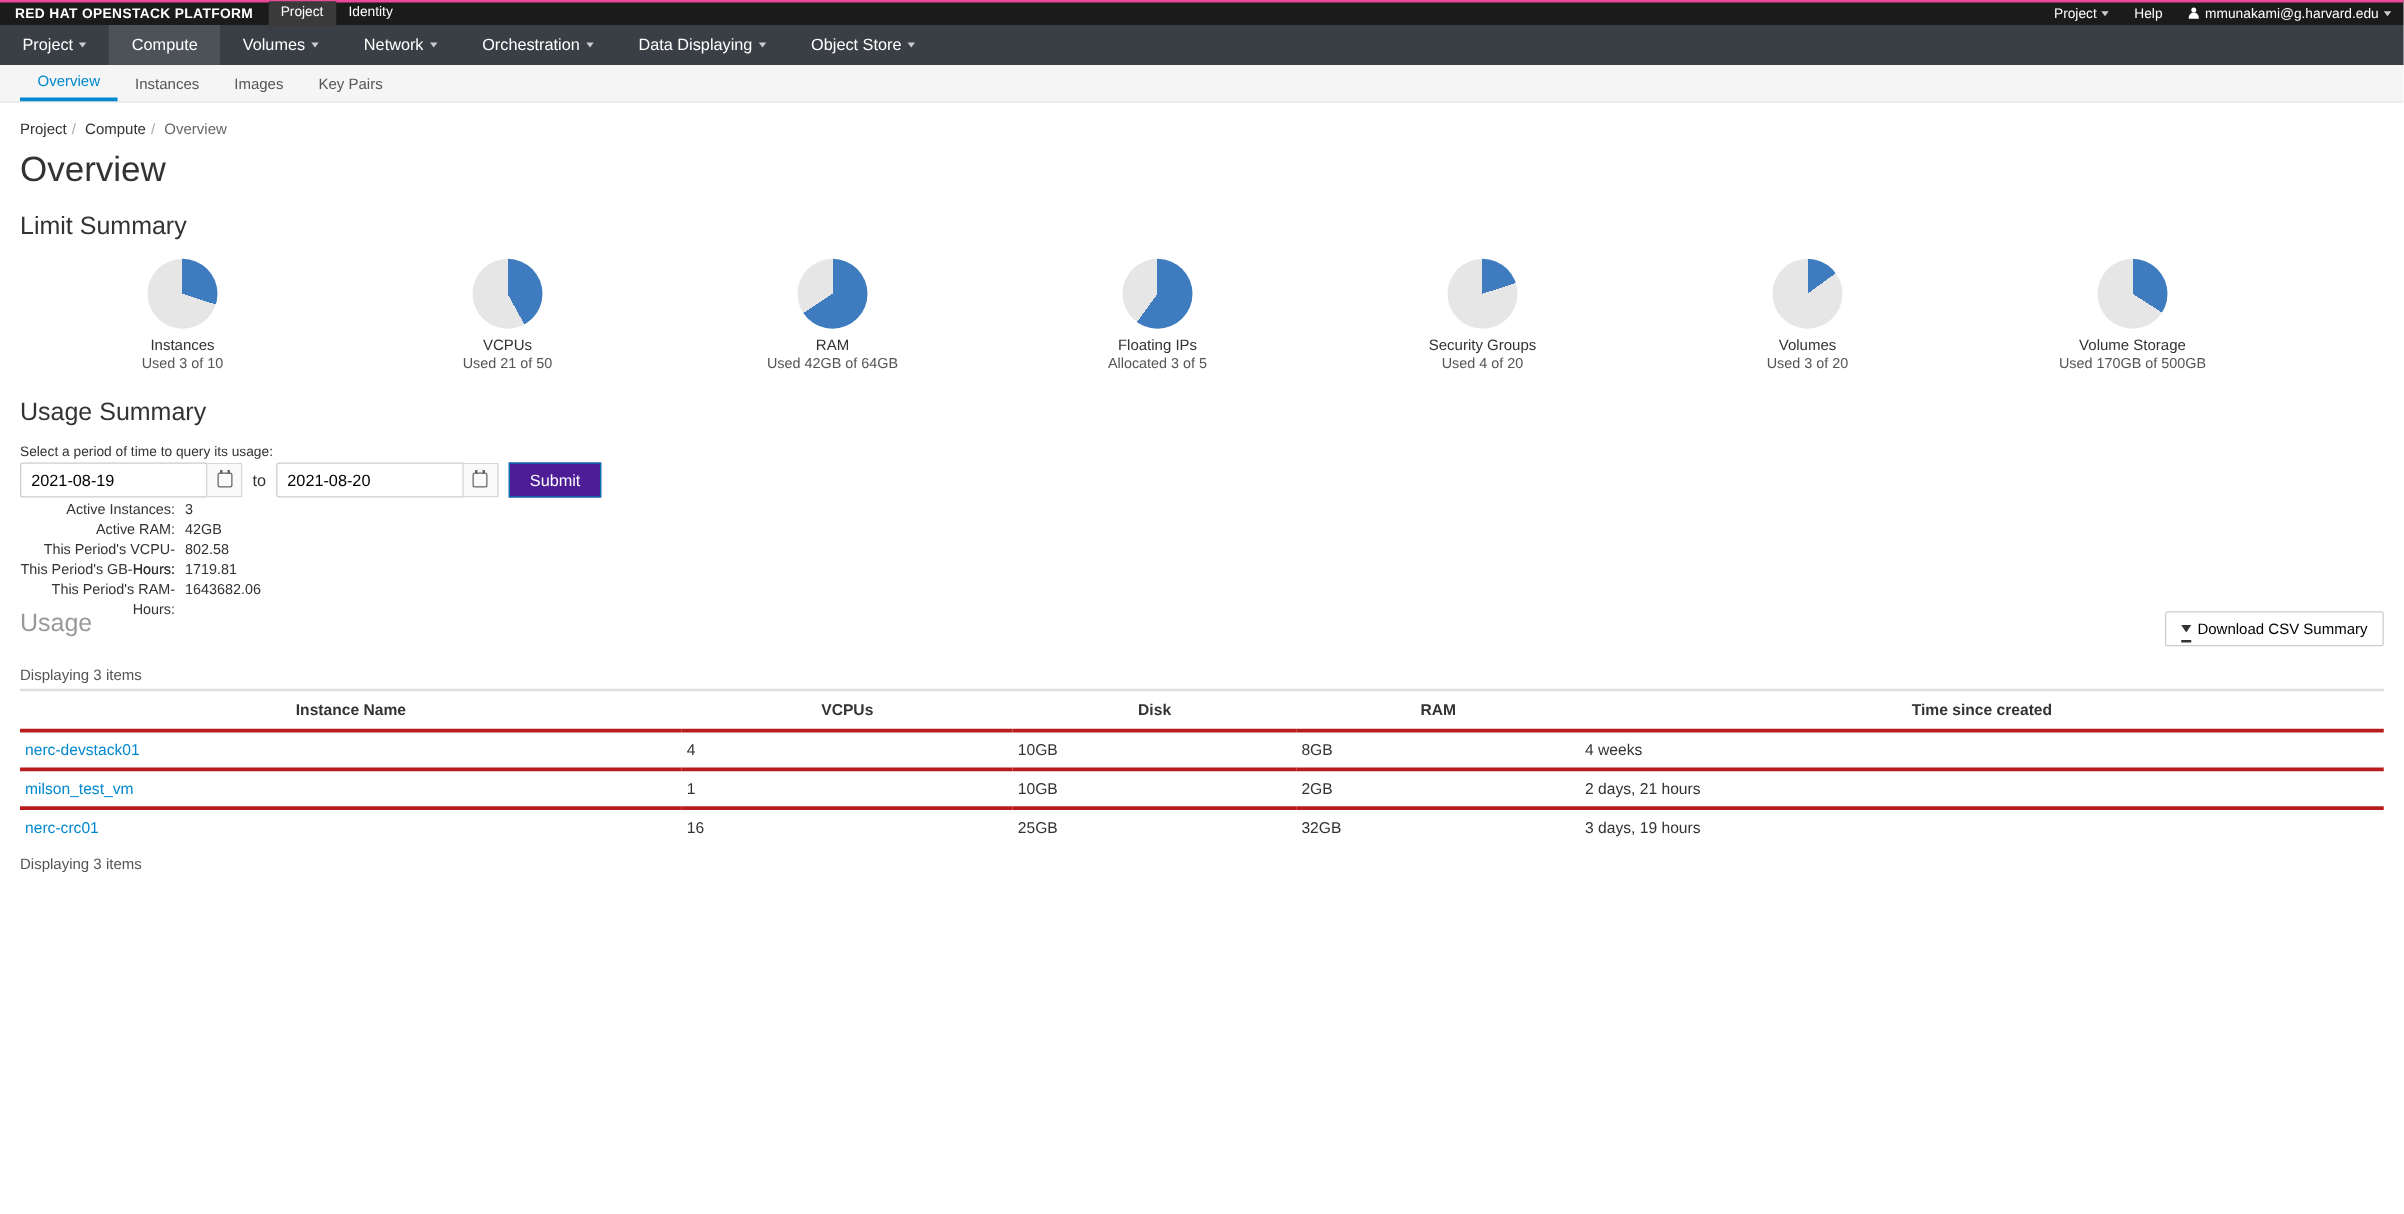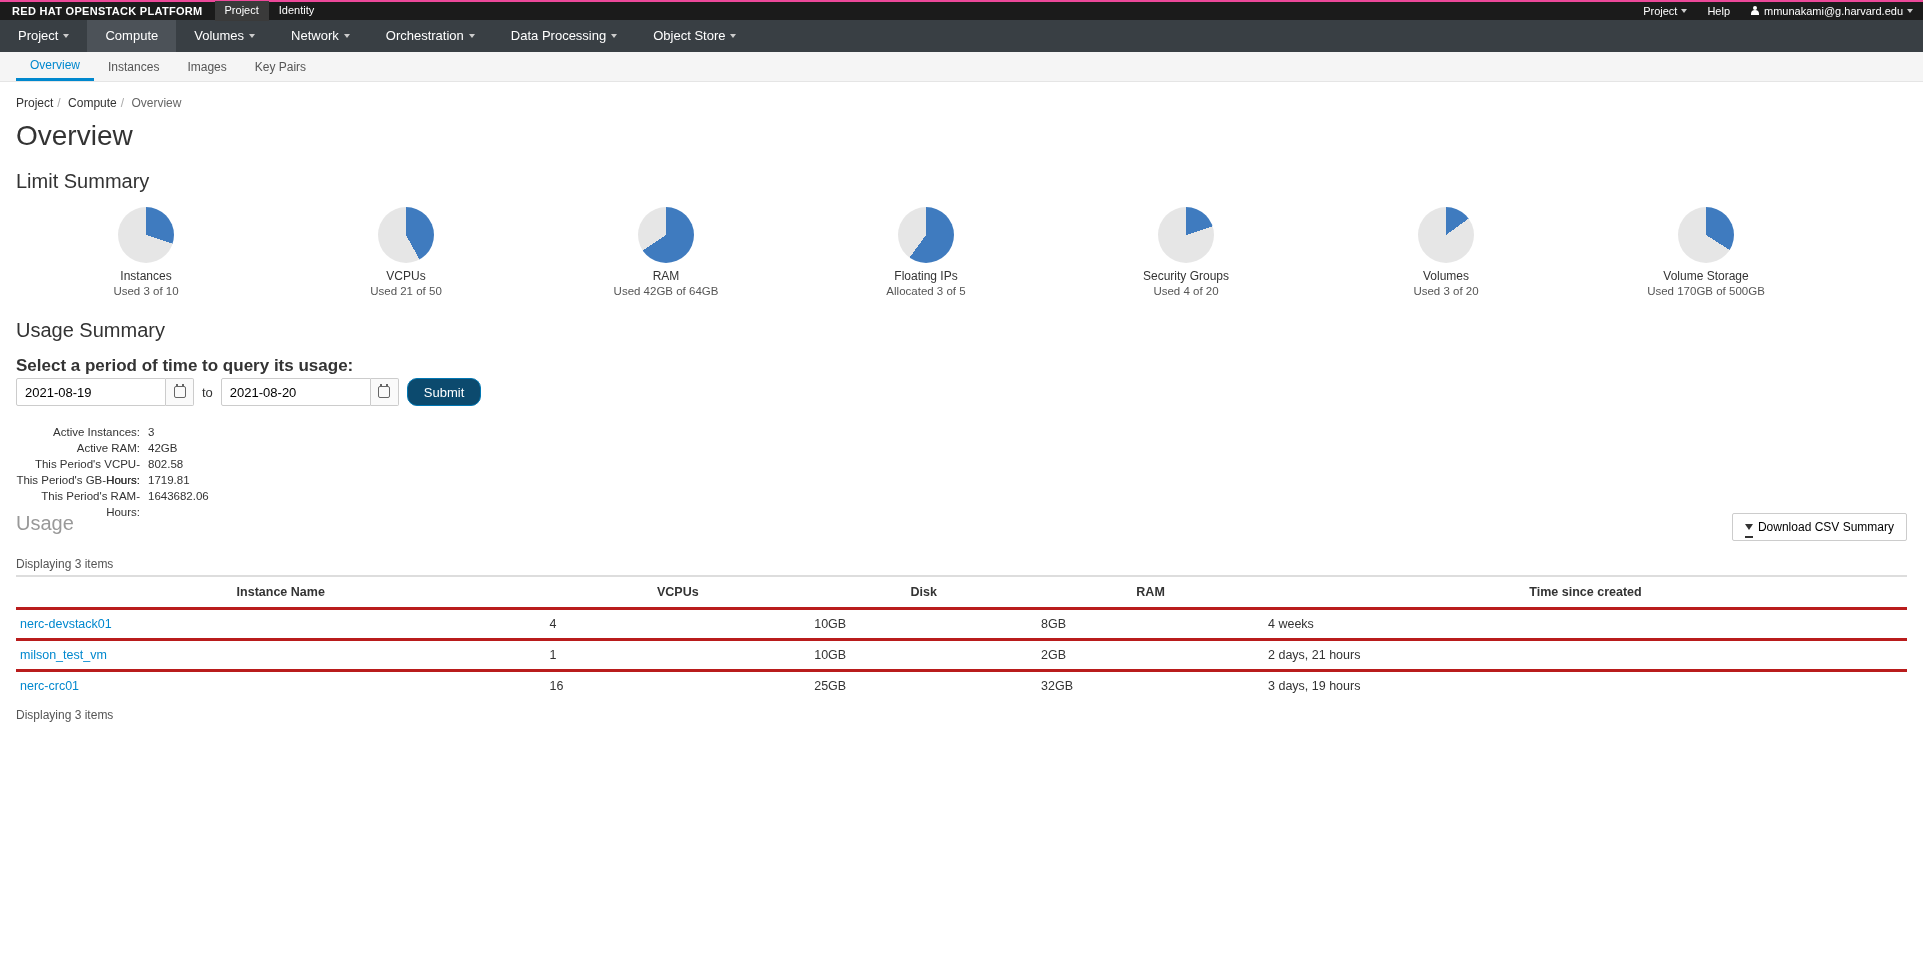--- a/index.html
+++ b/index.html
@@ -22,27 +22,27 @@
 .breadcrumb{font-size:12px;color:#666;padding:4px 0 10px}
 .breadcrumb a{color:#333;text-decoration:none}
 .breadcrumb .sep{padding:0 4px;color:#aaa}
 h1{font-size:28px;font-weight:500;margin-bottom:18px}
 h2{font-size:20px;font-weight:500;margin:8px 0 14px;color:#333}
 .limits{display:flex;flex-wrap:wrap}
 .limit{width:260px;text-align:center;margin-bottom:14px}
 .pie{width:56px;height:56px;border-radius:50%;margin:0 auto 6px;background:#eee}
 .limit-title{font-size:12px;color:#333;margin-bottom:2px}
 .limit-sub{font-size:11.5px;color:#555}
-h3{font-size:17px;font-weight:700;margin:10px 0 2px}
+h3{font-size:11px;font-weight:400;margin:10px 0 2px}
 .hint{font-size:11px;color:#aaa;margin-bottom:8px}
-.daterow{display:flex;align-items:center;gap:8px;margin-bottom:18px}
+.daterow{display:flex;align-items:center;gap:8px;margin-bottom:2px}
 .date-group{display:flex}
 .date-input{border:1px solid #ccc;height:28px;padding:0 8px;width:150px;font-size:13px;border-radius:2px 0 0 2px}
 .date-btn{width:28px;height:28px;border:1px solid #ccc;border-left:none;background:#fafafa;border-radius:0 2px 2px 0;display:flex;align-items:center;justify-content:center;cursor:pointer}
-.btn-primary{background:#0c4a6e;border:1px solid #0077b3;color:#fff;height:28px;padding:0 16px;border-radius:10px;cursor:pointer;font-size:13px}
+.btn-primary{background:#4c1d95;border:1px solid #0077b3;color:#fff;height:28px;padding:0 16px;border-radius:0;cursor:pointer;font-size:13px}
 .stats{font-size:11.5px;color:#333}
 .stats .row{display:flex;height:16px;line-height:16px}
 .stats .lbl{width:130px;text-align:right;padding-right:6px}
 .stats .val{padding-left:2px}
 .usage-head{display:flex;align-items:center;}
 .usage-head h2{color:#999;font-weight:400;flex:1}
 .btn-default{background:#fff;border:1px solid #ccc;height:28px;padding:0 12px;border-radius:2px;cursor:pointer;font-size:12px;display:flex;align-items:center;gap:5px}
 .count{font-size:12px;color:#555;margin:8px 0 4px}
 table{width:100%;border-collapse:collapse}
 th{text-align:center;font-weight:600;font-size:12.5px;padding:8px 4px;border-top:2px solid #ddd;border-bottom:1px solid #ddd}
@@ -91,21 +91,21 @@
     </div>
   <div class="navitem">
       <span>Network</span>
       <span class="chev"></span>
     </div>
   <div class="navitem">
       <span>Orchestration</span>
       <span class="chev"></span>
     </div>
   <div class="navitem">
-      <span>Data Processing</span>
+      <span>Data Displaying</span>
       <span class="chev"></span>
     </div>
   <div class="navitem">
       <span>Object Store</span>
       <span class="chev"></span>
     </div>
 </div>
 
 <div class="subnav">
   <div class="sitem active">Overview</div>

